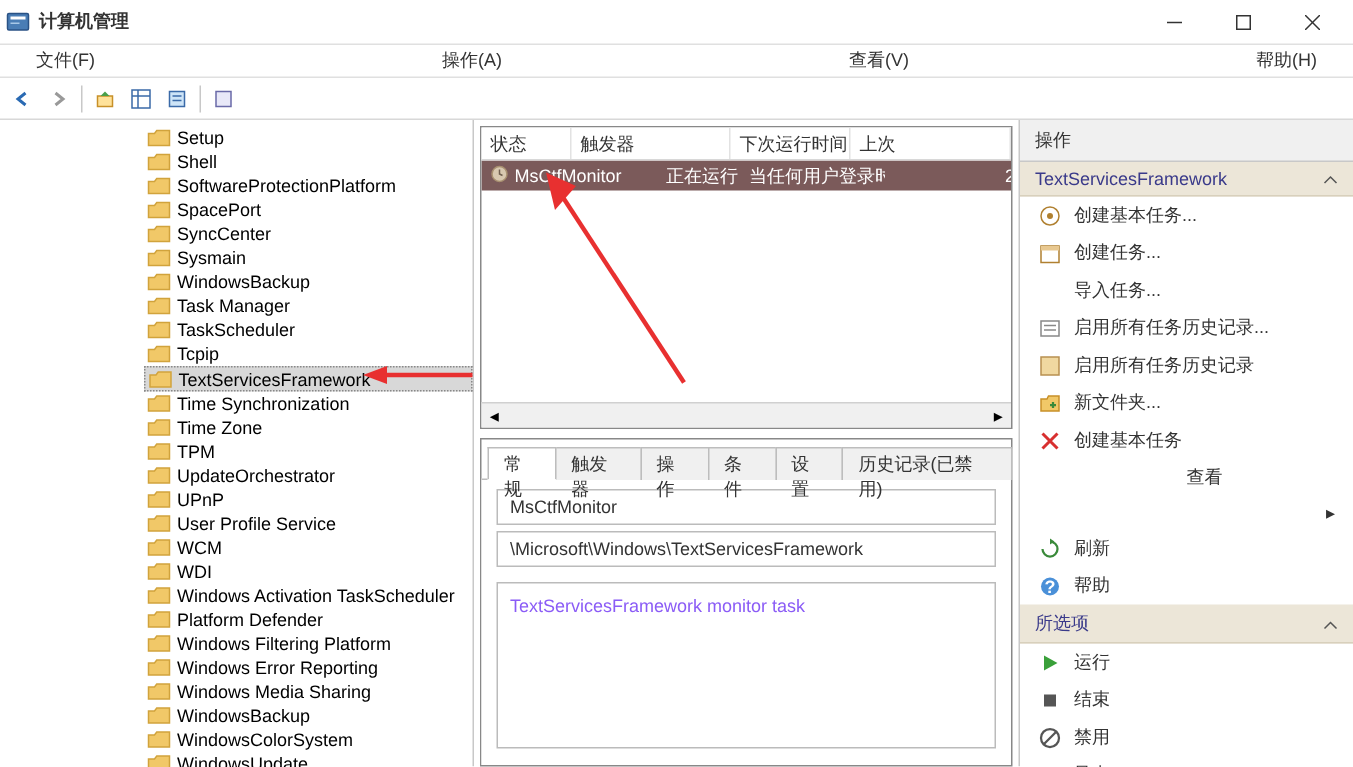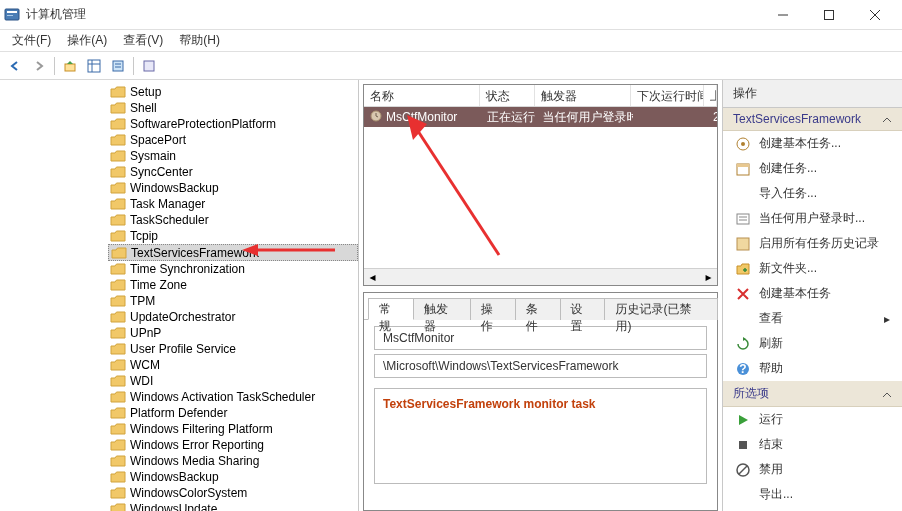--- a/index.html
+++ b/index.html
@@ -1,36 +1,36 @@
 <!DOCTYPE html>
 <html><head>
 <meta charset="utf-8">
 <style>
 * { margin: 0; padding: 0; box-sizing: border-box; font-family: "Microsoft YaHei", "SimSun", Arial, sans-serif; font-size: 12px; }
 body { background: #fff; width: 902px; height: 511px; overflow: hidden; position: relative; }
 
 
-.titlebar { height: 30px; display: flex; align-items: center; padding: 0 4px; border-bottom: 1px solid #e0e0e0; }
+.titlebar { height: 30px; display: flex; align-items: center; padding: 0 4px; border-bottom: 1px solid #e0e0e0; font-weight: bold; }
 .titlebar .appicon { width: 16px; height: 16px; margin-right: 6px; }
 .titlebar .title { flex: 1; color: #333; }
 .winbtns { display: flex; }
 .winbtn { width: 46px; height: 30px; display: flex; align-items: center; justify-content: center; color: #444; }
 
 
-.menubar { height: 22px; display: flex; align-items: center; padding: 0 4px; border-bottom: 1px solid #e0e0e0; }
+.menubar { height: 22px; display: flex; align-items: center; padding: 0 16px; border-bottom: 1px solid #e0e0e0; justify-content: space-between; }
 .menuitem { padding: 2px 8px; color: #333; cursor: default; }
 
 
 .toolbar { height: 28px; display: flex; align-items: center; padding: 0 4px; border-bottom: 1px solid #d8d8d8; gap: 2px; }
 .tbtn { width: 22px; height: 22px; display: flex; align-items: center; justify-content: center; border: 1px solid transparent; }
 .tsep { width: 1px; height: 18px; background: #c8c8c8; margin: 0 2px; }
 
 
 .main { display: flex; height: 431px; }
-.tree-col { width: 359px; border-right: 1px solid #c8c8c8; overflow: hidden; padding-top: 4px; padding-left: 12px; position: relative; }
+.tree-col { width: 316px; border-right: 1px solid #c8c8c8; overflow: hidden; padding-top: 4px; padding-left: 0; position: relative; }
 .tree { overflow-y: auto; overflow-x: hidden; height: 100%; }
 .tree-scope { padding-left: 96px; }
 .tree-item { display: flex; align-items: center; height: 16px; padding: 0 2px; cursor: default; white-space: nowrap; }
 .tree-item .ficon { width: 16px; height: 14px; margin-right: 4px; }
 .tree-item.selected { background: #d8d8d8; border: 1px dotted #888; height: 17px; }
 
 .middle-col { width: 364px; display: flex; flex-direction: column; border-right: 1px solid #c8c8c8; padding: 4px 4px 0 4px; position: relative; }
 
 .task-list { border: 1px solid #888; height: 202px; display: flex; flex-direction: column; background: #fff; }
 .task-head { display: flex; height: 22px; border-bottom: 1px solid #d8d8d8; background: #fff; }
@@ -42,30 +42,30 @@
 .task-scroll-h .arrow { width:17px; height:17px; display:flex; align-items:center; justify-content:center; }
 
 .splitter-h { height: 6px; cursor: row-resize; }
 
 .details { border: 1px solid #888; flex: 1; display: flex; flex-direction: column; }
 .tabsbar { display: flex; height: 26px; position: relative; padding-left: 4px; padding-top: 4px; }
 .tab { border: 1px solid #bdbdbd; border-bottom: none; padding: 2px 10px; margin-right: -1px; background: #f0f0f0; position: relative; top: 1px; color: #333; cursor: default; }
 .tab.active { background: #fff; z-index: 2; border-bottom: 1px solid #fff; }
 .tabcontent { border-top: 1px solid #bdbdbd; flex: 1; padding: 6px 10px; background: #fff; overflow: hidden; }
 .detail-box { border: 1px solid #bbb; padding: 4px 8px; margin-bottom: 4px; color: #333; }
-.detail-desc { border: 1px solid #bbb; padding: 8px; color: #c2410c; height: 96px; font-weight: bold; }
+.detail-desc { border: 1px solid #bbb; padding: 8px; color: #8b5cf6; height: 111px; }
 
 .actions-col { flex: 1; display: flex; flex-direction: column; }
 .actions-header { background: #f0f0f0; border-bottom: 1px solid #c8c8c8; padding: 5px 10px; color: #333; }
 .actions-panel { flex: 1; overflow: auto; }
 .panel-title { background: #ece6d8; padding: 4px 10px; color: #3a3a8a; display: flex; align-items: center; justify-content: space-between; border-bottom: 1px solid #d8d0bc; }
 .panel-title .chev { width: 10px; height: 10px; }
 .action-item { display: flex; align-items: center; padding: 4px 12px; gap: 8px; color: #333; cursor: default; }
 .action-item .aicon { width: 16px; height: 16px; display: flex; align-items: center; justify-content: center; }
-.action-item.has-sub { justify-content: space-between; }
+.action-item.has-sub { justify-content: space-between; flex-direction: column; }
 .action-item .ri { margin-left: auto; }
 
 
 .redarrow1 { position: absolute; pointer-events: none; }
 .redarrow2 { position: absolute; pointer-events: none; }
 
 
 .task-body::-webkit-scrollbar, .tree::-webkit-scrollbar { width: 17px; }
 .task-body::-webkit-scrollbar-thumb { background: #c1c1c1; }
 
@@ -175,27 +175,27 @@
           <div class="tree-item">
             <span class="ficon"><svg width="16" height="14">
                 <path d="M1 4 L5 4 L6.5 2 L15 2 L15 12 L1 12 Z" fill="#f1c868" stroke="#d1a33c"></path>
               </svg></span>
             <span>SpacePort</span>
           </div>
           <div class="tree-item">
             <span class="ficon"><svg width="16" height="14">
                 <path d="M1 4 L5 4 L6.5 2 L15 2 L15 12 L1 12 Z" fill="#f1c868" stroke="#d1a33c"></path>
               </svg></span>
+            <span>SyncCenter</span>
+          </div>
+          <div class="tree-item">
+            <span class="ficon"><svg width="16" height="14">
+                <path d="M1 4 L5 4 L6.5 2 L15 2 L15 12 L1 12 Z" fill="#f1c868" stroke="#d1a33c"></path>
+              </svg></span>
             <span>Sysmain</span>
-          </div>
-          <div class="tree-item">
-            <span class="ficon"><svg width="16" height="14">
-                <path d="M1 4 L5 4 L6.5 2 L15 2 L15 12 L1 12 Z" fill="#f1c868" stroke="#d1a33c"></path>
-              </svg></span>
-            <span>SyncCenter</span>
           </div>
           <div class="tree-item">
             <span class="ficon"><svg width="16" height="14">
                 <path d="M1 4 L5 4 L6.5 2 L15 2 L15 12 L1 12 Z" fill="#f1c868" stroke="#d1a33c"></path>
               </svg></span>
             <span>WindowsBackup</span>
           </div>
           <div class="tree-item">
             <span class="ficon"><svg width="16" height="14">
                 <path d="M1 4 L5 4 L6.5 2 L15 2 L15 12 L1 12 Z" fill="#f1c868" stroke="#d1a33c"></path>
@@ -322,21 +322,20 @@
     <svg class="redarrow2" style="left:240px; top:160px;" width="100" height="20">
       <line x1="95" y1="10" x2="15" y2="10" stroke="#e83030" stroke-width="3"></line>
       <polygon points="2,10 18,4 18,16" fill="#e83030"></polygon>
     </svg>
   </div>
 
   <div class="middle-col">
 
     <div class="task-list">
       <div class="task-head">
-        <div class="col" style="width:128px">名称</div>
         <div class="col" style="width:60px">状态</div>
         <div class="col" style="width:106px">触发器</div>
         <div class="col" style="width:80px">下次运行时间</div>
         <div class="col" style="flex:1">上次</div>
       </div>
       <div class="task-body">
         <div class="task-row">
           <div class="cell" style="width:128px; display:flex; align-items:center; gap:4px;">
             <span><svg width="12" height="12">
                   <circle cx="6" cy="6" r="5" fill="#d8c8b0" stroke="#a89070"></circle>
@@ -416,21 +415,21 @@
         <span>导入任务...</span>
       </div>
       <div class="action-item">
         <span class="aicon">
             <svg width="16" height="16">
               <rect x="2" y="3" width="12" height="10" fill="#fff" stroke="#888"></rect>
               <line x1="4" y1="6" x2="12" y2="6" stroke="#888"></line>
               <line x1="4" y1="9" x2="12" y2="9" stroke="#888"></line>
             </svg>
           </span>
-        <span>当任何用户登录时...</span>
+        <span>启用所有任务历史记录...</span>
       </div>
       <div class="action-item">
         <span class="aicon">
             <svg width="16" height="16">
               <rect x="2" y="2" width="12" height="12" fill="#f0d8a0" stroke="#b89050"></rect>
             </svg>
           </span>
         <span>启用所有任务历史记录</span>
       </div>
       <div class="action-item">

